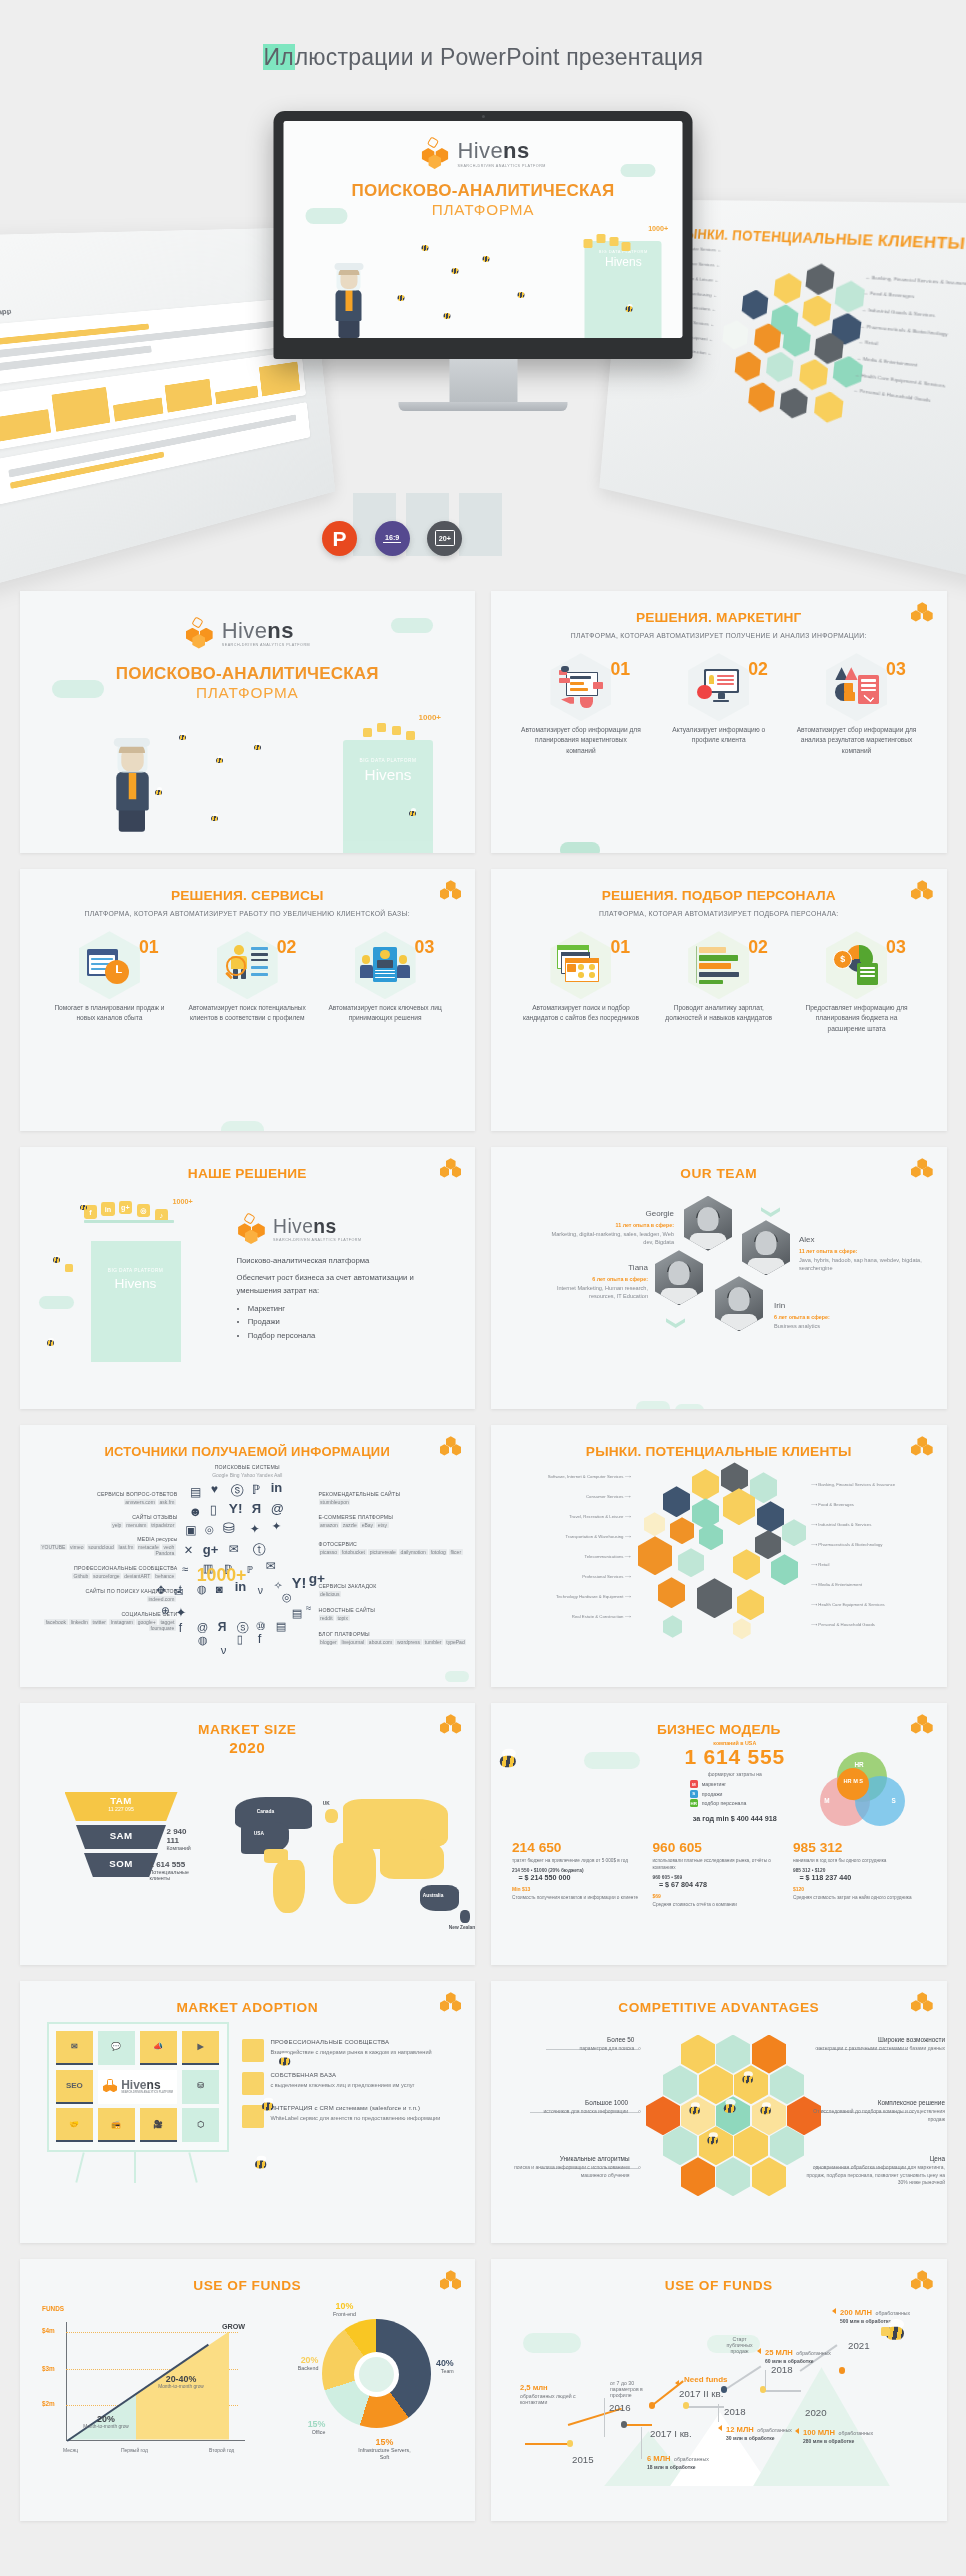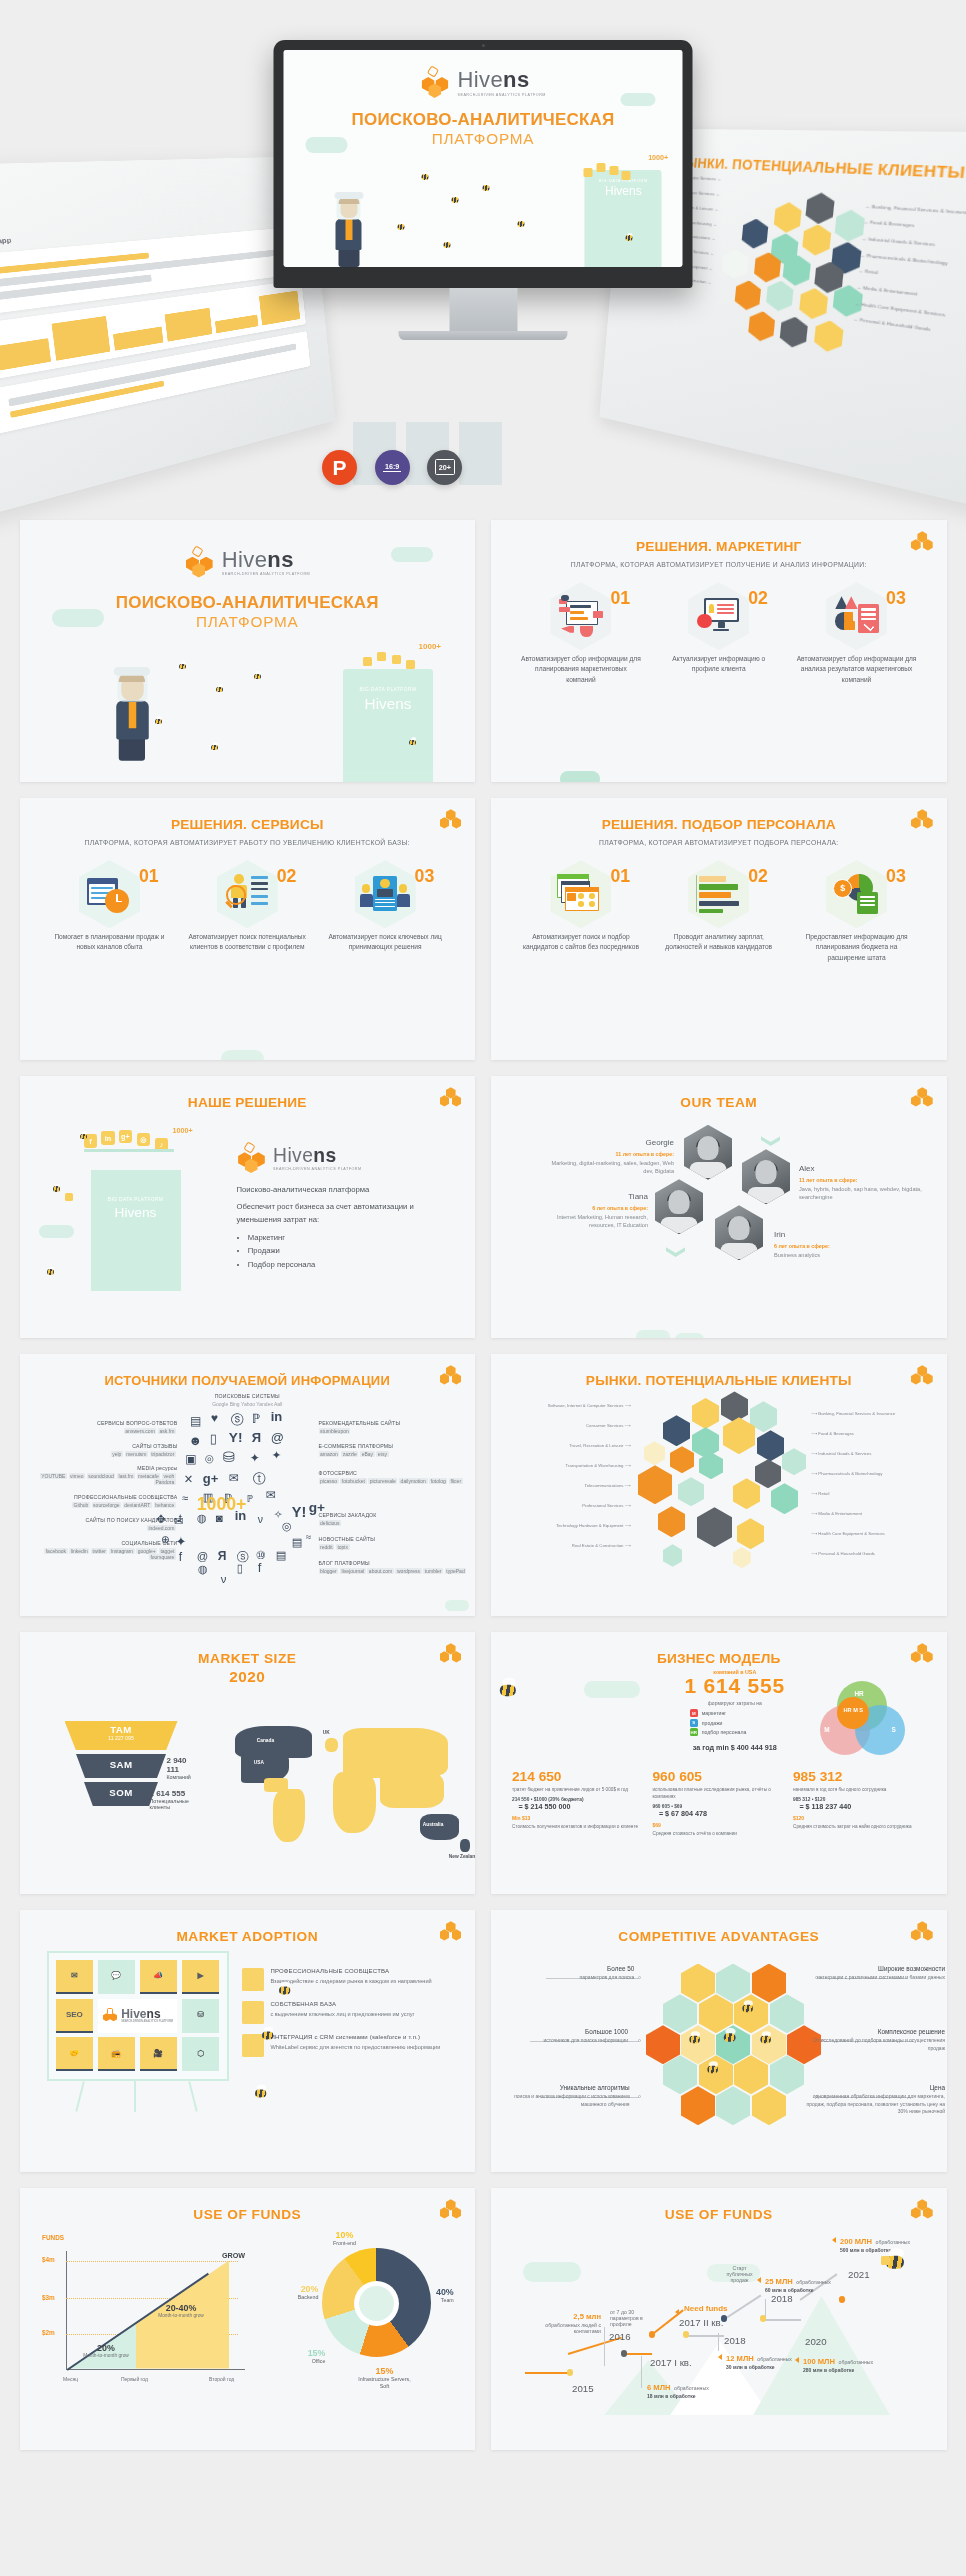--- a/index.html
+++ b/index.html
@@ -274,20 +274,21 @@
   .tl-stalk{ position:absolute; width:0.8px; background:#c6cacd; }
   .mtn{ position:absolute; bottom:0; background:#e4f3ec; clip-path:polygon(50% 0,100% 100%,0 100%); }
   .mtn.w{ background:#fff; }
   .need{ position:absolute; color:#f7941d; font-weight:700; font-size:8px; }
 </style>
 </head>
 <body>
 
 <div class="page">
 
+  <h1 class="page-title"><span class="hl">Ил</span><span>люстрации и PowerPoint презентация</span></h1>
 
   <div class="hero">
 
     <div class="wing left">
       <div class="wing-inner">
         <div style="font-size:5.6px;color:#6d7178;font-weight:700;margin:43px 0 0 11.3px;">Hivens app</div>
         <div class="mini-card">
           <div class="mini-row y s"></div>
             <div class="mini-row"></div>
             <div class="mini-row s"></div>
@@ -1384,21 +1385,21 @@
         <div class="tl-dot" style="left:130px;top:128px;background:#5e6469"></div>
         <div class="tl-dot" style="left:158px;top:109px;background:#f5921e"></div>
         <div class="tl-dot" style="left:192px;top:109px;background:#f8cf5c"></div>
         <div class="tl-dot" style="left:230px;top:93px;background:#3f5570"></div>
         <div class="tl-dot" style="left:269px;top:93px;background:#f8cf5c"></div>
         <div class="tl-dot" style="left:348px;top:74px;background:#f5921e"></div>
 
         <div class="tl-year" style="left:81px;top:161px">2015</div>
         <div class="tl-stalk" style="left:113px;top:105px;height:39px"></div>
         <div class="tl-year" style="left:118px;top:109px">2016</div>
-        <div class="tl-note" style="left:29px;top:85px;width:81px;text-align:right">
+        <div class="tl-note" style="left:29px;top:85px;width:81px;text-align:left">
           <span class="v">2,5 млн</span>
           <div class="u">обработанных людей с контактами</div>
         </div>
         <div class="tl-note" style="left:119px;top:87px;width:39px">
           <div class="u">от 7 до 30 параметров в профиле</div>
         </div>
         <div class="tl-stalk" style="left:150px;top:134px;height:32px"></div>
         <div class="tl-year" style="left:159px;top:135px">2017 I кв.</div>
         <div class="tl-note" style="left:156px;top:156px">
           <span class="v">6 МЛН</span>

